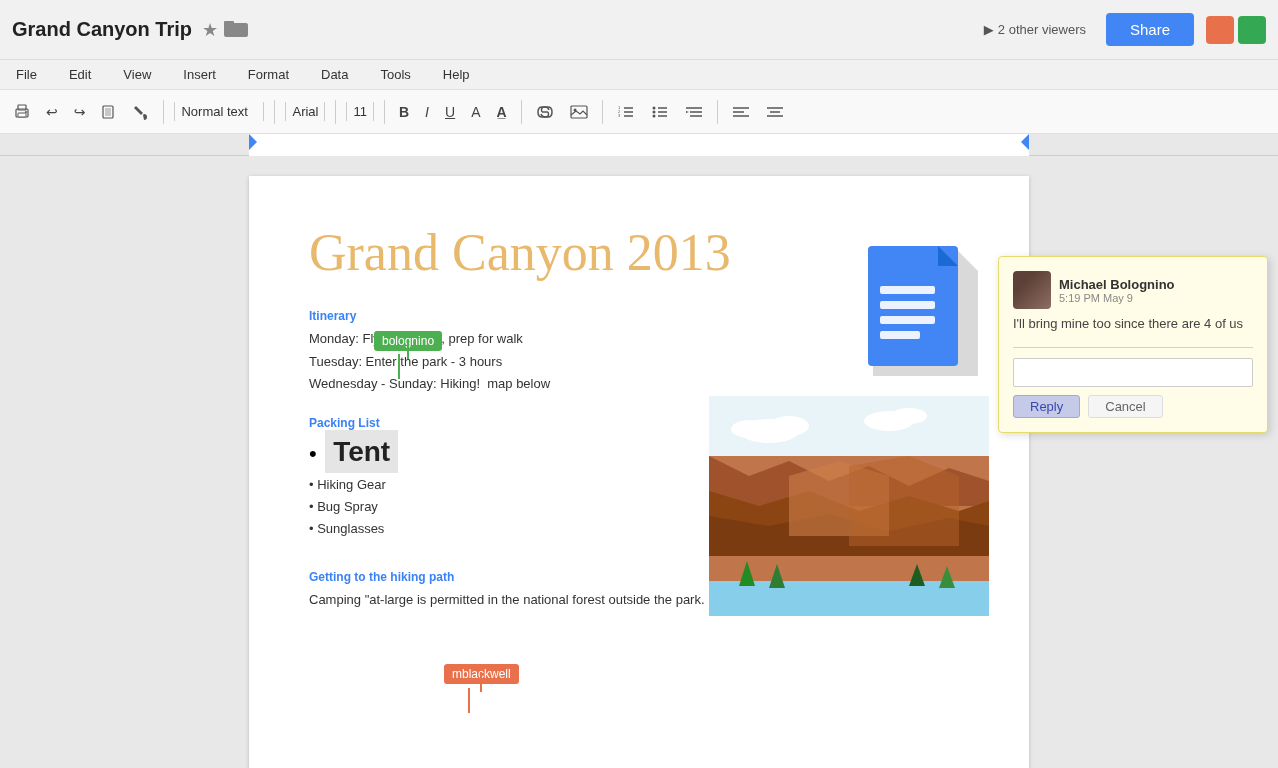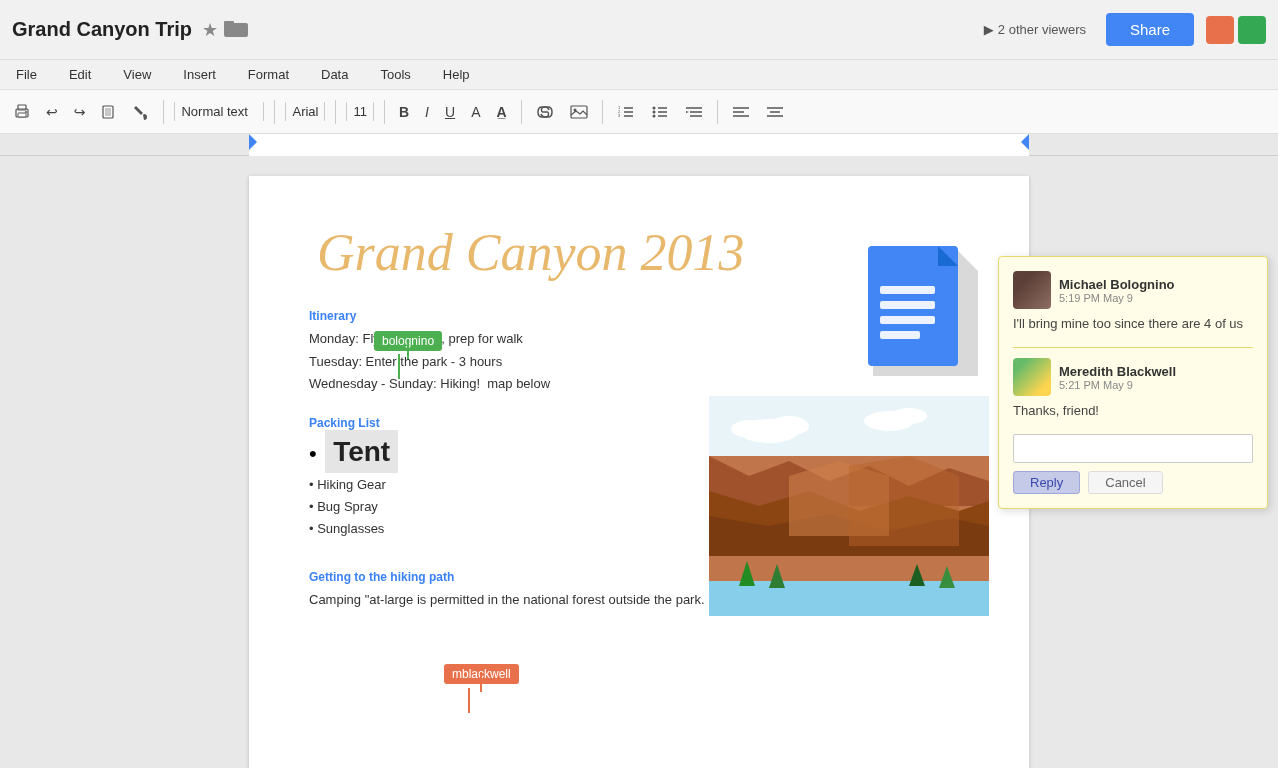--- a/index.html
+++ b/index.html
@@ -447,21 +447,21 @@
 
   <div id="doc-scroll">
     <div id="doc-page">
 
       <div class="cursor-tooltip" id="cursor-bolognino" style="position:absolute;top:155px;left:125px;background:#4caf50;color:white;font-size:12px;padding:3px 8px;border-radius:3px;z-index:10;">bolognino</div>
       <div style="position:absolute;top:178px;left:149px;width:2px;height:25px;background:#4caf50;z-index:9;"></div>
 
       <div class="cursor-tooltip" id="cursor-mblackwell" style="position:absolute;top:488px;left:195px;background:#e8704a;color:white;font-size:12px;padding:3px 8px;border-radius:3px;z-index:10;">mblackwell</div>
       <div style="position:absolute;top:512px;left:219px;width:2px;height:25px;background:#e8704a;z-index:9;"></div>
 
-      <div style="font-family:Georgia,serif;font-size:52px;color:#e8b86d;font-style:italic;margin-bottom:28px;line-height:1.1;margin-left:8px;">Grand Canyon 2013</div>
+      <div style="font-family:Georgia,serif;font-size:52px;color:#e8b86d;margin-bottom:28px;line-height:1.1;">Grand Canyon 2013</div>
 
       <div class="section-heading">Itinerary</div>
       <div class="doc-line">Monday: Fly to Arizona, prep for walk</div>
       <div class="doc-line">Tuesday: Enter the park - 3 hours</div>
       <div class="doc-line">Wednesday - Sunday: Hiking!&nbsp; map below</div>
 
       <div id="canyon-image">
         <svg id="canyon-svg" viewBox="0 0 280 220" xmlns="http://www.w3.org/2000/svg">
 
           <rect width="280" height="220" fill="#e8f4f8"></rect>
@@ -513,32 +513,20 @@
         </div>
         <div>
           <div class="comment-author">Michael Bolognino</div>
           <div class="comment-time">5:19 PM May 9</div>
         </div>
       </div>
       <div class="comment-text">I'll bring mine too since there are 4 of us</div>
     </div>
     <hr class="comment-divider">
     
-    <div class="comment-entry">
-      <div class="comment-header">
-        <div class="comment-avatar">
-          <div class="avatar-meredith"></div>
-        </div>
-        <div>
-          <div class="comment-author">Meredith Blackwell</div>
-          <div class="comment-time">5:21 PM May 9</div>
-        </div>
-      </div>
-      <div class="comment-text">Thanks, friend!</div>
-    </div>
     
     <input id="reply-input" type="text" placeholder="" style="">
     <div class="comment-actions">
       <button class="comment-btn btn-reply">Reply</button>
       <button class="comment-btn btn-cancel">Cancel</button>
     </div>
   </div>
 
 </div>
 

